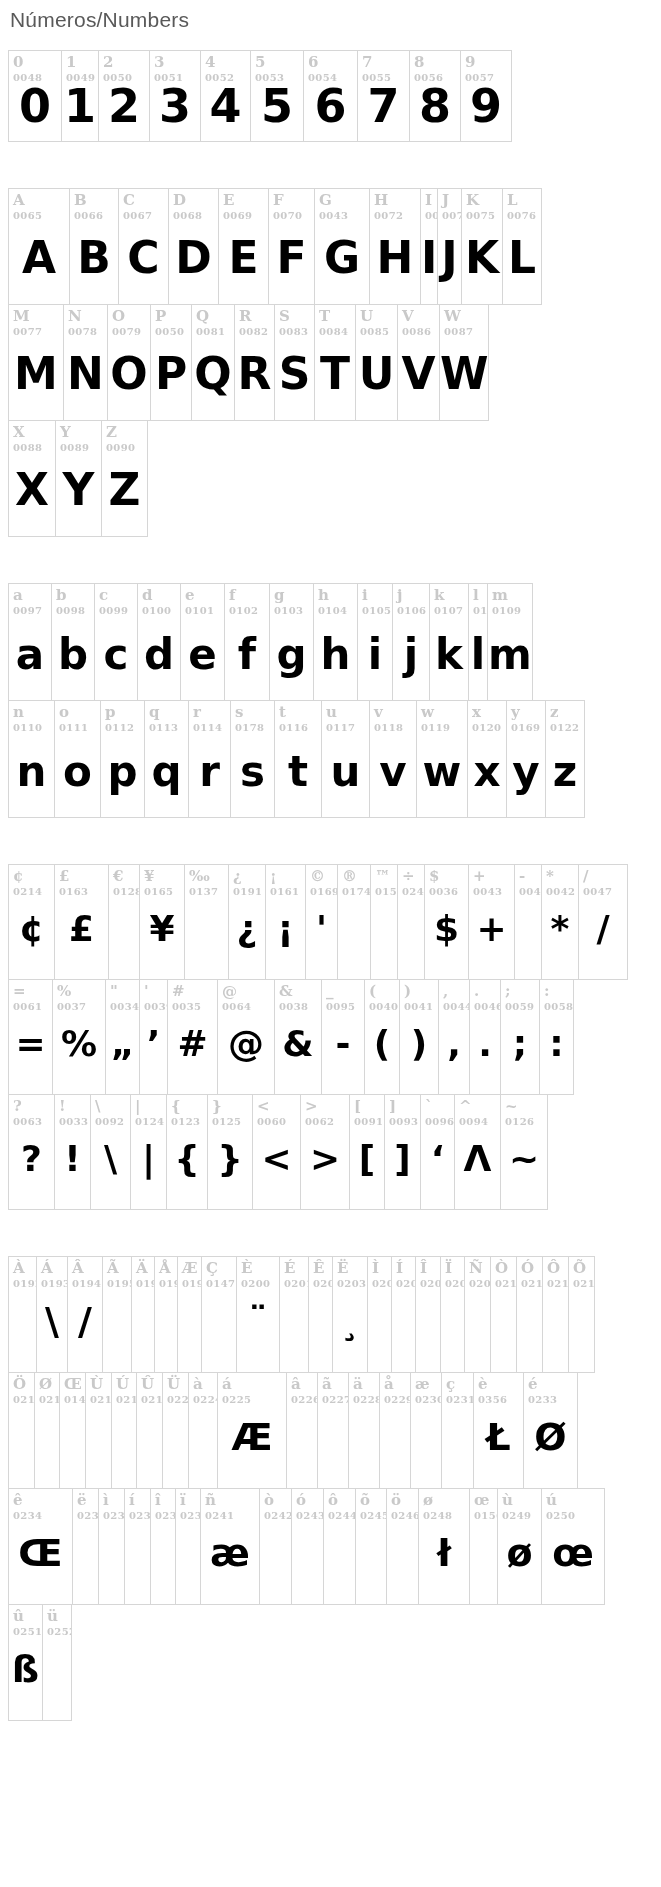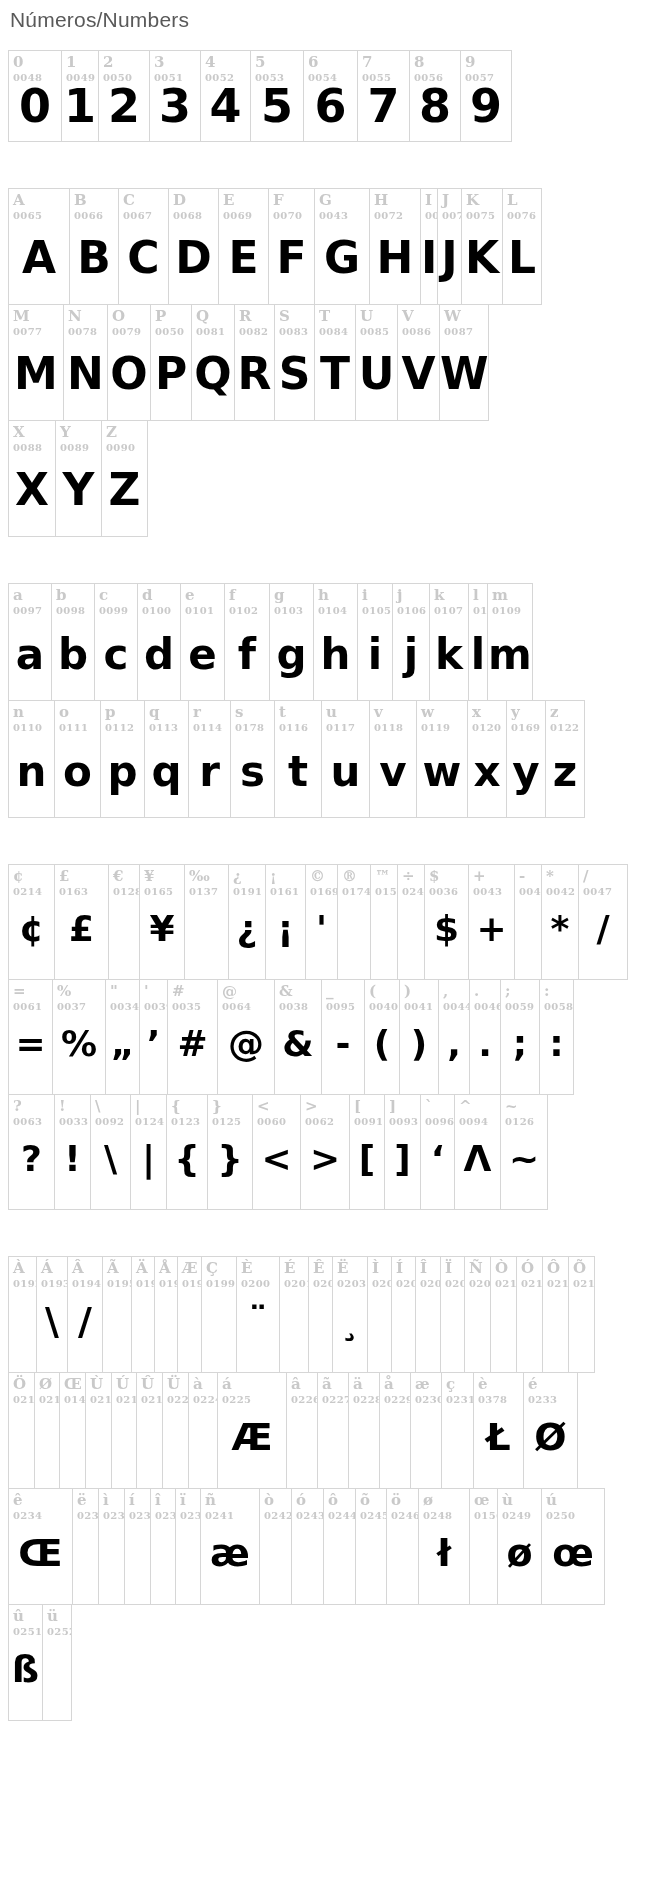--- a/index.html
+++ b/index.html
@@ -646,21 +646,21 @@
             <div class="cell-code">0197</div>
             <div class="cell-glyph"></div>
           </div>
           <div class="cell" style="width: 25px;">
             <div class="cell-ch">Æ</div>
             <div class="cell-code">0198</div>
             <div class="cell-glyph"></div>
           </div>
           <div class="cell" style="width: 36px;">
             <div class="cell-ch">Ç</div>
-            <div class="cell-code">0199</div>
+            <div class="cell-code">0147</div>
             <div class="cell-glyph"></div>
           </div>
           <div class="cell" style="width: 44px;">
             <div class="cell-ch">È</div>
             <div class="cell-code">0200</div>
             <div class="cell-glyph">¨</div>
           </div>
           <div class="cell" style="width: 30px;">
             <div class="cell-ch">É</div>
             <div class="cell-code">0201</div>
@@ -793,21 +793,21 @@
             <div class="cell-code">0230</div>
             <div class="cell-glyph"></div>
           </div>
           <div class="cell" style="width: 33px;">
             <div class="cell-ch">ç</div>
             <div class="cell-code">0231</div>
             <div class="cell-glyph"></div>
           </div>
           <div class="cell" style="width: 51px;">
             <div class="cell-ch">è</div>
-            <div class="cell-code">0378</div>
+            <div class="cell-code">0356</div>
             <div class="cell-glyph">Ł</div>
           </div>
           <div class="cell" style="width: 55px;">
             <div class="cell-ch">é</div>
             <div class="cell-code">0233</div>
             <div class="cell-glyph">Ø</div>
           </div>
         </div>
         <div class="grid-row">
           <div class="cell" style="width: 65px;">

